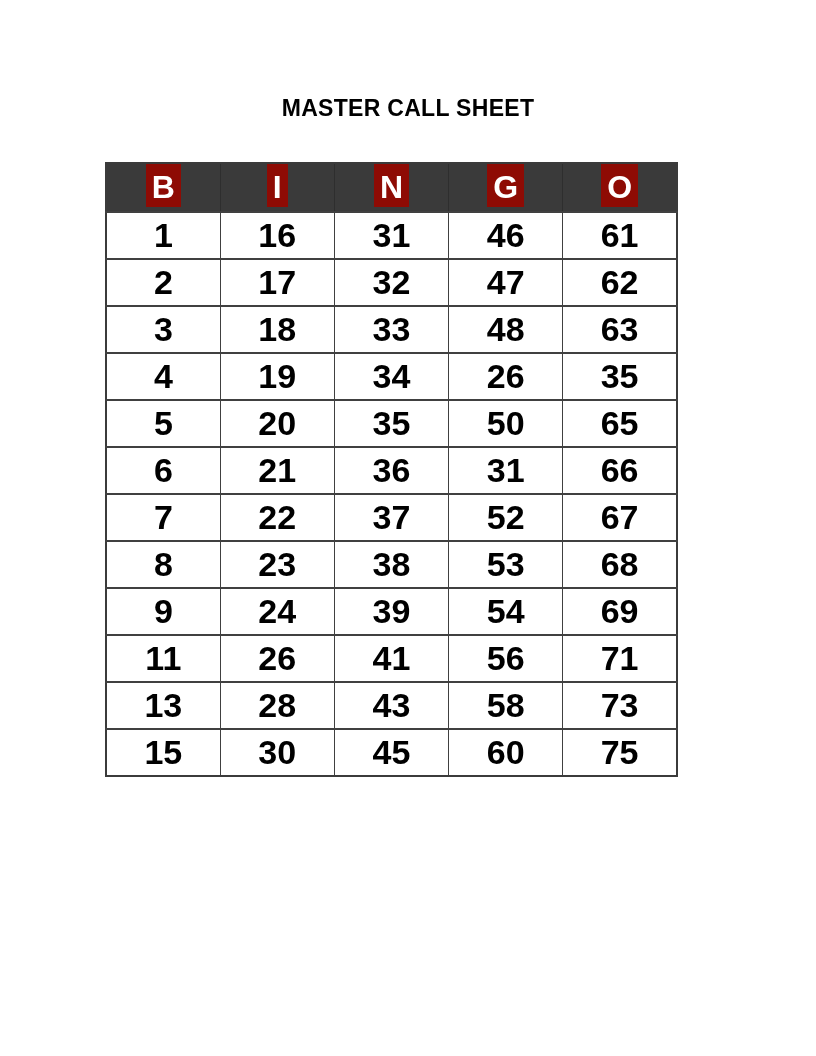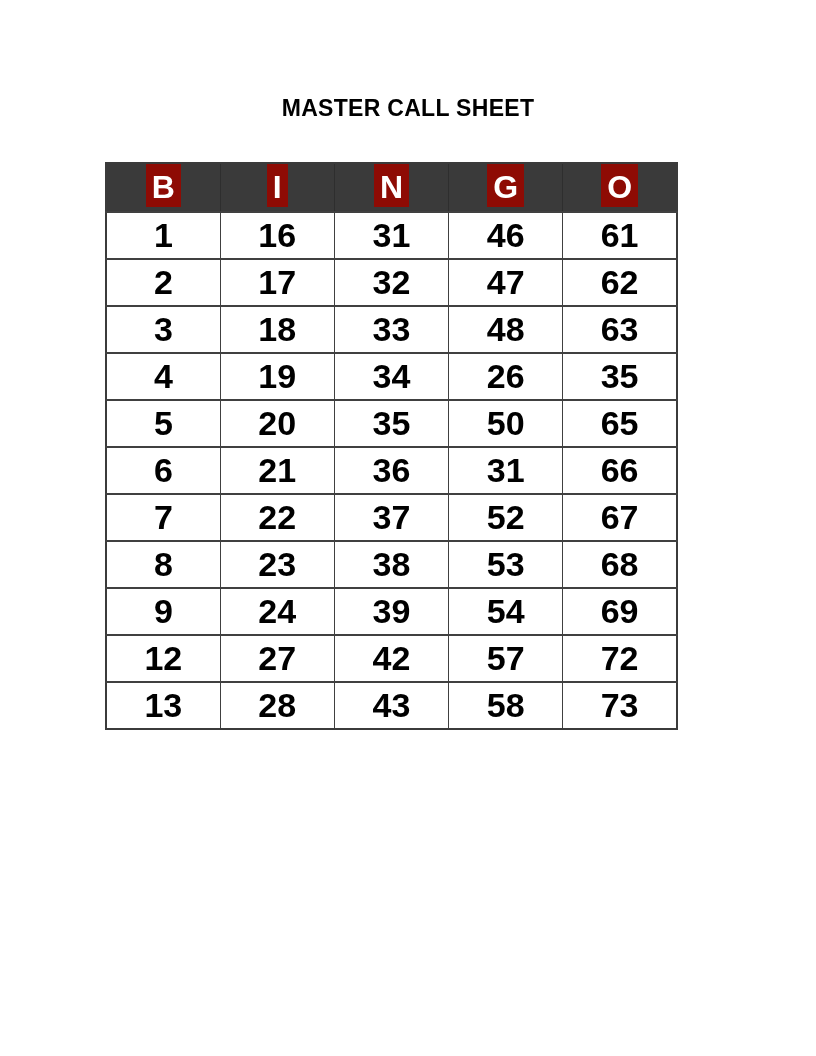--- a/index.html
+++ b/index.html
@@ -149,27 +149,34 @@
         <td>68</td>
       </tr>
       <tr>
         <td>9</td>
         <td>24</td>
         <td>39</td>
         <td>54</td>
         <td>69</td>
       </tr>
       <tr>
-        <td>12</td>
-        <td>27</td>
-        <td>42</td>
-        <td>57</td>
-        <td>72</td>
+        <td>11</td>
+        <td>26</td>
+        <td>41</td>
+        <td>56</td>
+        <td>71</td>
       </tr>
       <tr>
         <td>13</td>
         <td>28</td>
         <td>43</td>
         <td>58</td>
         <td>73</td>
       </tr>
+      <tr>
+        <td>15</td>
+        <td>30</td>
+        <td>45</td>
+        <td>60</td>
+        <td>75</td>
+      </tr>
     </tbody>
 </table>
 
 </body></html>

